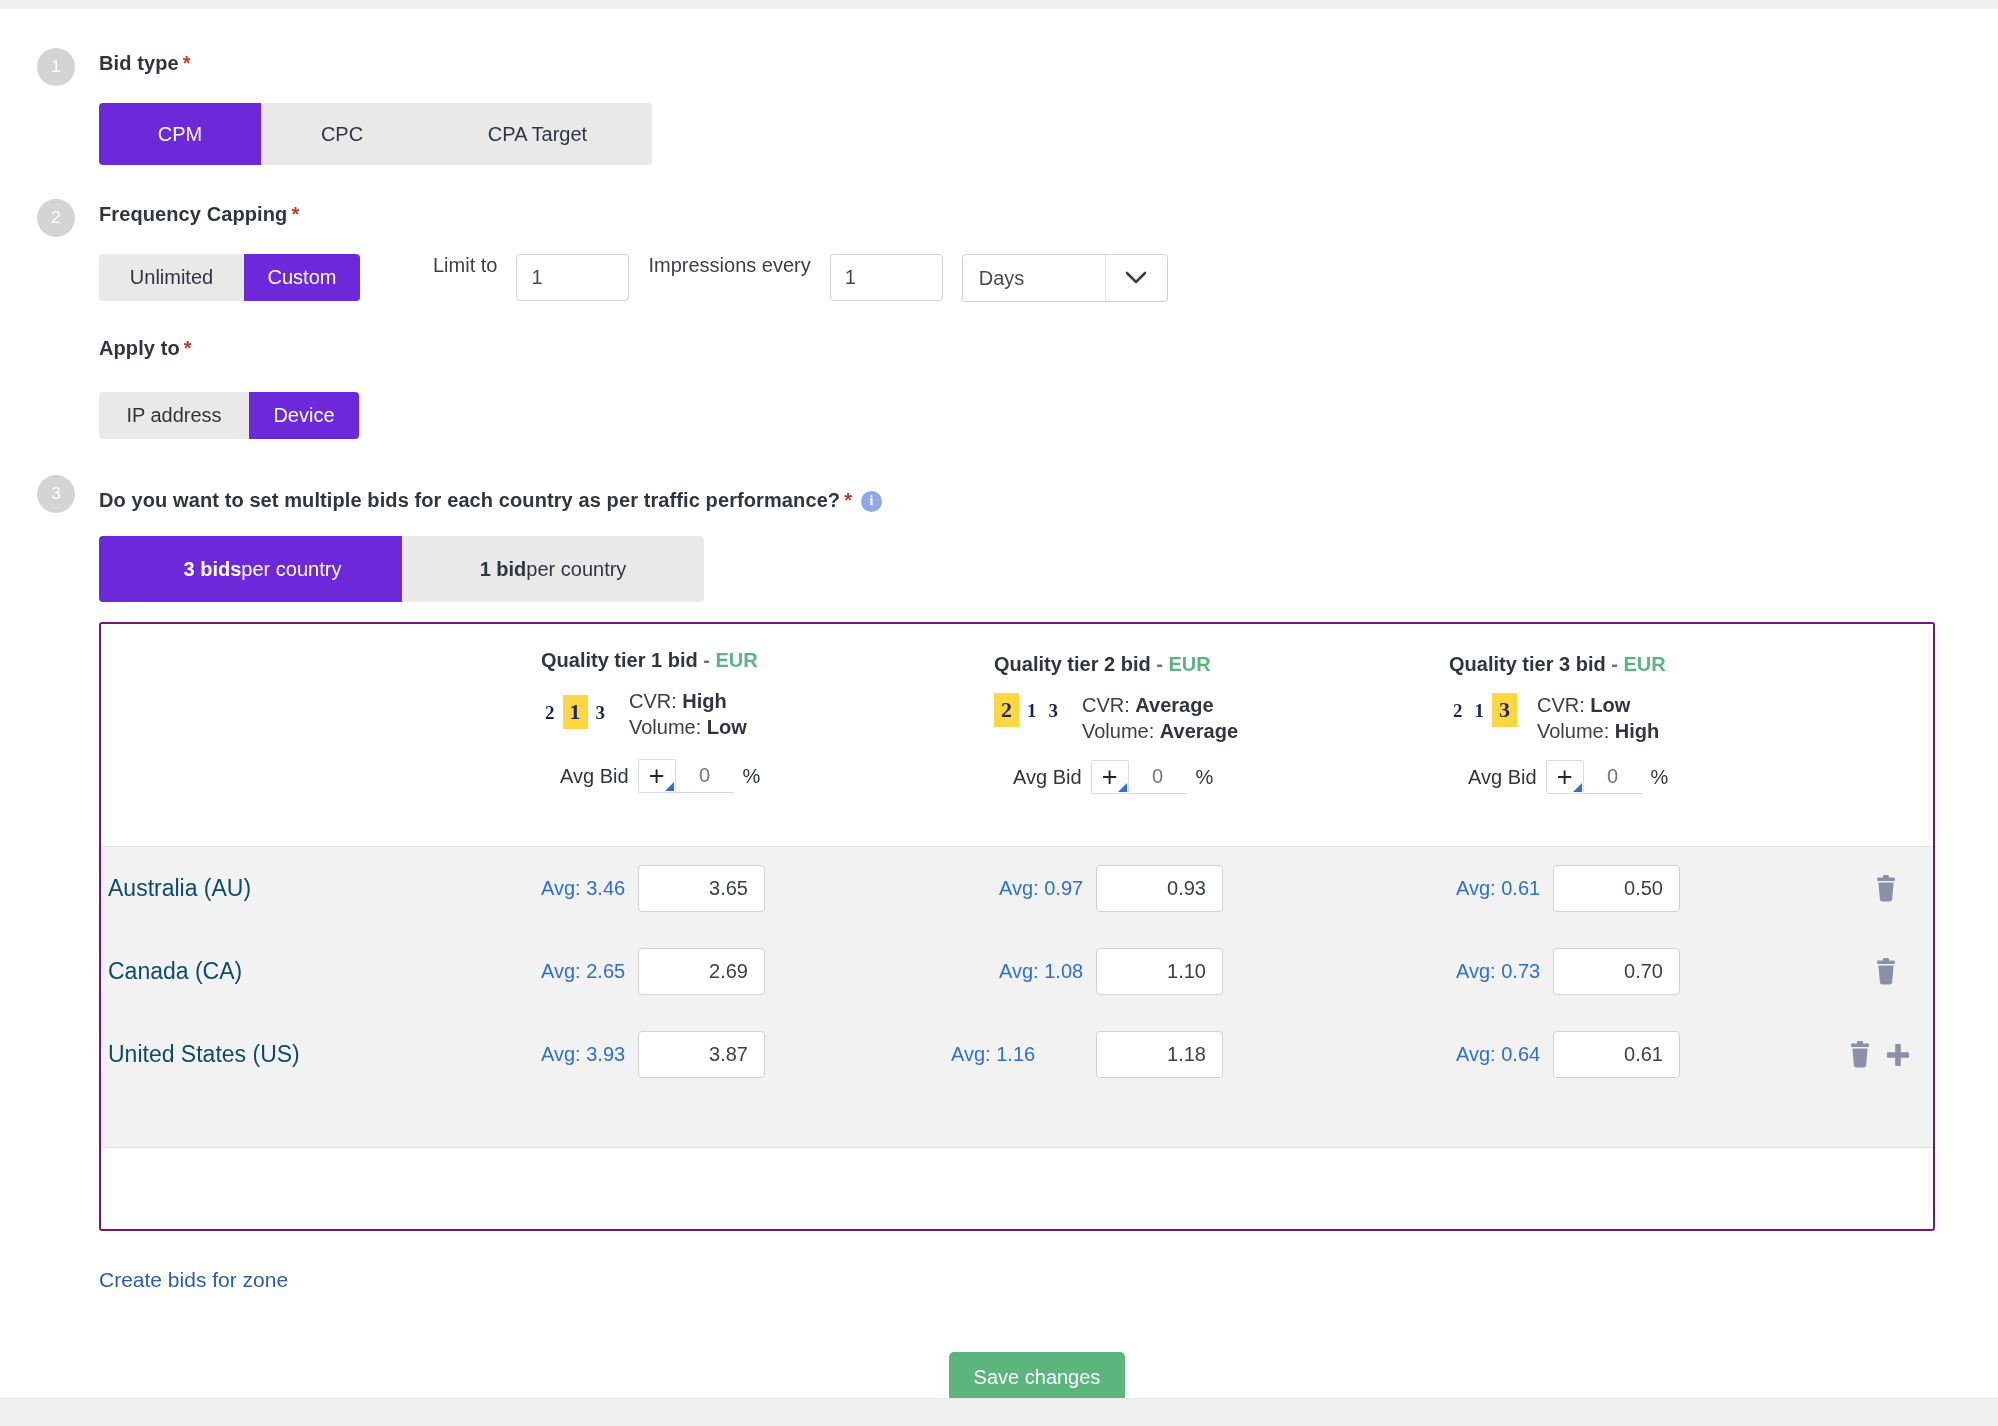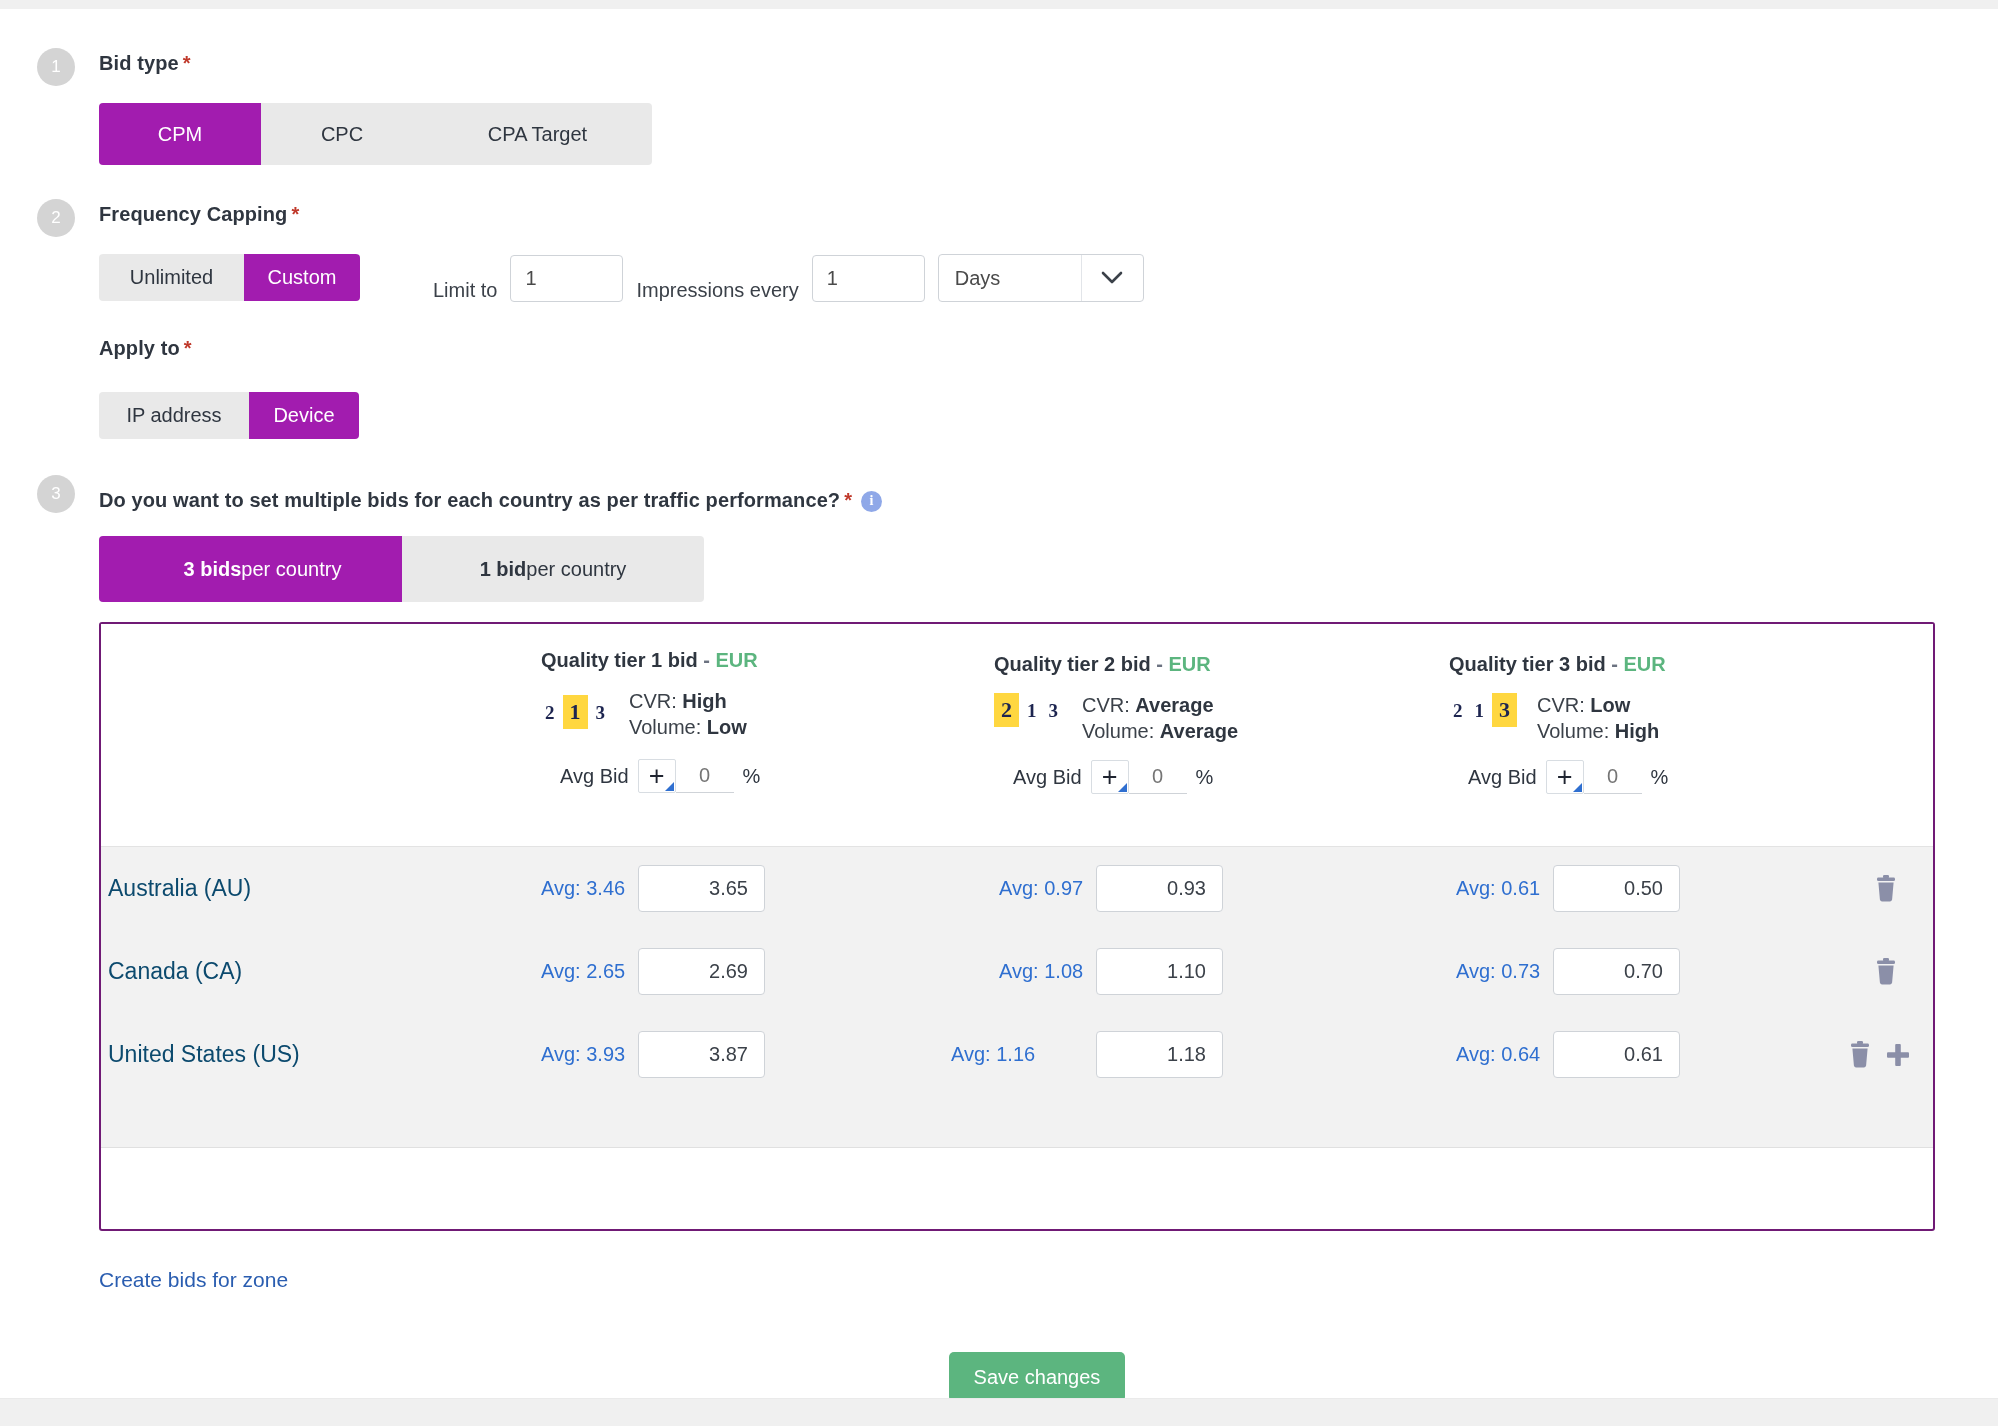--- a/index.html
+++ b/index.html
@@ -30,21 +30,21 @@
   }
   .req { color:#c0392b; font-weight:bold; margin-left:4px; font-size:20px; }
 
   
   .seg { display:flex; }
   .seg .opt {
     display:flex; align-items:center; justify-content:center;
     background:#e9e9e9; color:#2f3640; cursor:pointer;
     font-size:20px; user-select:none;
   }
-  .seg .opt.active { background:#a21caf; color:#ffffff; }
+  .seg .opt.active { background:#6d28d9; color:#ffffff; }
   .seg .opt:first-child { border-radius:4px 0 0 4px; }
   .seg .opt:last-child  { border-radius:0 4px 4px 0; }
 
   
   .txt {
     border:1px solid #cfd3d8; border-radius:4px; background:#fff;
     font-size:20px; color:#4a4a4a; font-family:"Liberation Sans", sans-serif;
     padding:0 14px; outline:none;
   }
   .inline-lbl { font-size:20px; color:#3b4149; }
@@ -158,21 +158,21 @@
       <div class="step-circle" style="top:190px;">2</div>
       <div style="position:absolute; left:99px; top:194px;">
         <span class="step-label">Frequency Capping</span><span class="req">*</span>
       </div>
 
       <div class="seg" style="position:absolute; left:99px; top:245px; height:47px;">
         <div class="opt" style="width:145px;">Unlimited</div>
         <div class="opt active" style="width:116px;">Custom</div>
       </div>
 
-      <div style="position:absolute; left:433px; top:245px; display:flex; align-items:flex-end; gap:0;">
+      <div style="position:absolute; left:433px; top:245px; display:flex; align-items:flex-start; gap:6px;">
         <span class="inline-lbl">Limit to</span>
         <input class="txt" style="width: 113px; height: 47px; margin-left: 13px; text-align: left;" value="1">
         <span class="inline-lbl" style="margin-left:13px;">Impressions every</span>
         <input class="txt" style="width: 113px; height: 47px; margin-left: 13px; text-align: left;" value="1">
         <div class="sel-wrap" style="margin-left:13px;">
           <div class="sel-val">Days</div>
           <div class="sel-arrow">
             <svg width="22" height="14" viewBox="0 0 22 14">
               <path d="M2 2 L11 11 L20 2" stroke="#3b4149" stroke-width="2.6" fill="none" stroke-linecap="round" stroke-linejoin="round"></path>
             </svg>

